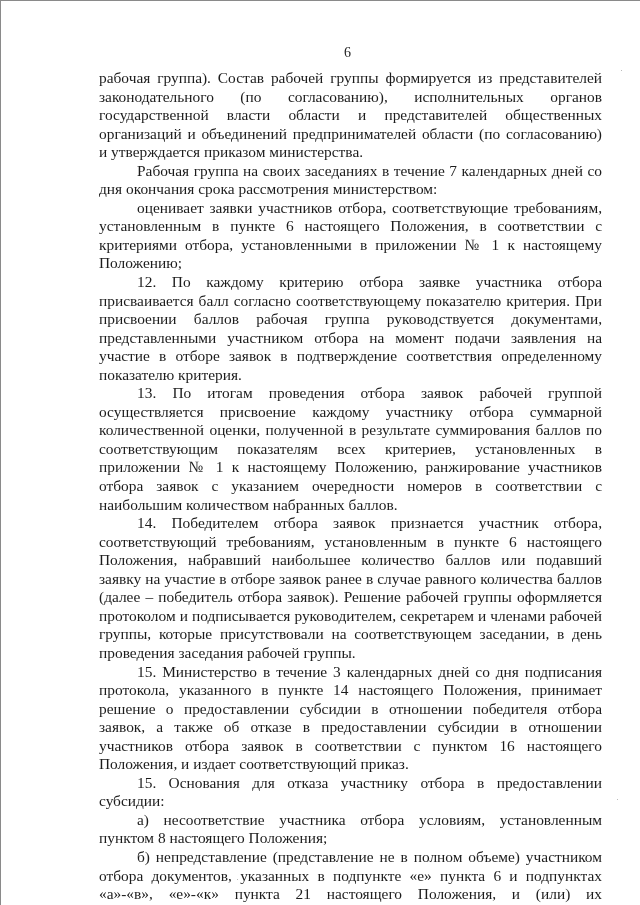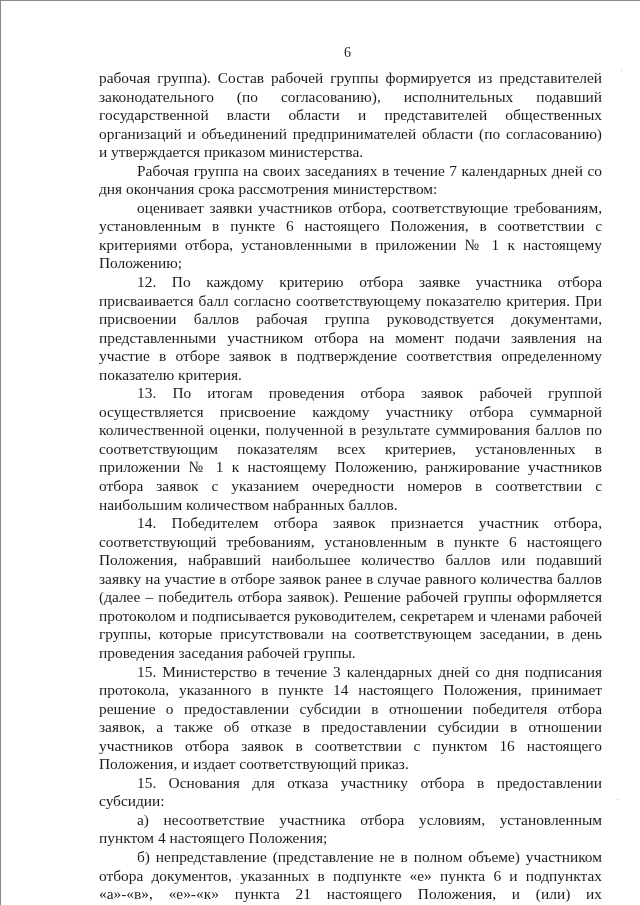--- a/index.html
+++ b/index.html
@@ -26,29 +26,29 @@
     .ind { text-indent: 38px; }
     .speck { position: absolute; width: 1px; height: 1px; background: #bbb; }
   </style>
 </head>
 <body>
 
 <div class="page">
   <div class="page-number">6</div>
 
   <div class="content">
-    <p class="p">рабочая группа). Состав рабочей группы формируется из представителей законодательного (по согласованию), исполнительных подавший государственной власти области и представителей общественных организаций и объединений предпринимателей области (по согласованию) и утверждается приказом министерства.</p>
+    <p class="p">рабочая группа). Состав рабочей группы формируется из представителей законодательного (по согласованию), исполнительных органов государственной власти области и представителей общественных организаций и объединений предпринимателей области (по согласованию) и утверждается приказом министерства.</p>
     <p class="p ind">Рабочая группа на своих заседаниях в течение 7 календарных дней со дня окончания срока рассмотрения министерством:</p>
     <p class="p ind">оценивает заявки участников отбора, соответствующие требованиям, установленным в пункте 6 настоящего Положения, в соответствии с критериями отбора, установленными в приложении № 1 к настоящему Положению;</p>
     <p class="p ind">12. По каждому критерию отбора заявке участника отбора присваивается балл согласно соответствующему показателю критерия. При присвоении баллов рабочая группа руководствуется документами, представленными участником отбора на момент подачи заявления на участие в отборе заявок в подтверждение соответствия определенному показателю критерия.</p>
     <p class="p ind">13. По итогам проведения отбора заявок рабочей группой осуществляется присвоение каждому участнику отбора суммарной количественной оценки, полученной в результате суммирования баллов по соответствующим показателям всех критериев, установленных в приложении № 1 к настоящему Положению, ранжирование участников отбора заявок с указанием очередности номеров в соответствии с наибольшим количеством набранных баллов.</p>
     <p class="p ind">14. Победителем отбора заявок признается участник отбора, соответствующий требованиям, установленным в пункте 6 настоящего Положения, набравший наибольшее количество баллов или подавший заявку на участие в отборе заявок ранее в случае равного количества баллов (далее – победитель отбора заявок). Решение рабочей группы оформляется протоколом и подписывается руководителем, секретарем и членами рабочей группы, которые присутствовали на соответствующем заседании, в день проведения заседания рабочей группы.</p>
     <p class="p ind">15. Министерство в течение 3 календарных дней со дня подписания протокола, указанного в пункте 14 настоящего Положения, принимает решение о предоставлении субсидии в отношении победителя отбора заявок, а также об отказе в предоставлении субсидии в отношении участников отбора заявок в соответствии с пунктом 16 настоящего Положения, и издает соответствующий приказ.</p>
     <p class="p ind">15. Основания для отказа участнику отбора в предоставлении субсидии:</p>
-    <p class="p ind">а) несоответствие участника отбора условиям, установленным пунктом 4 настоящего Положения;</p>
+    <p class="p ind">а) несоответствие участника отбора условиям, установленным пунктом 8 настоящего Положения;</p>
     <p class="p ind">б) непредставление (представление не в полном объеме) участником отбора документов, указанных в подпункте «е» пункта 6 и подпунктах «а»-«в», «е»-«к» пункта 21 настоящего Положения, и (или) их несоответствие установленным требованиям;</p>
 
   </div>
 
   <div class="speck" style="left:620px; top:69px;"></div>
   <div class="speck" style="left:236px; top:878px;"></div>
   <div class="speck" style="left:616px; top:798px;"></div>
 </div>
 
 </body></html>

